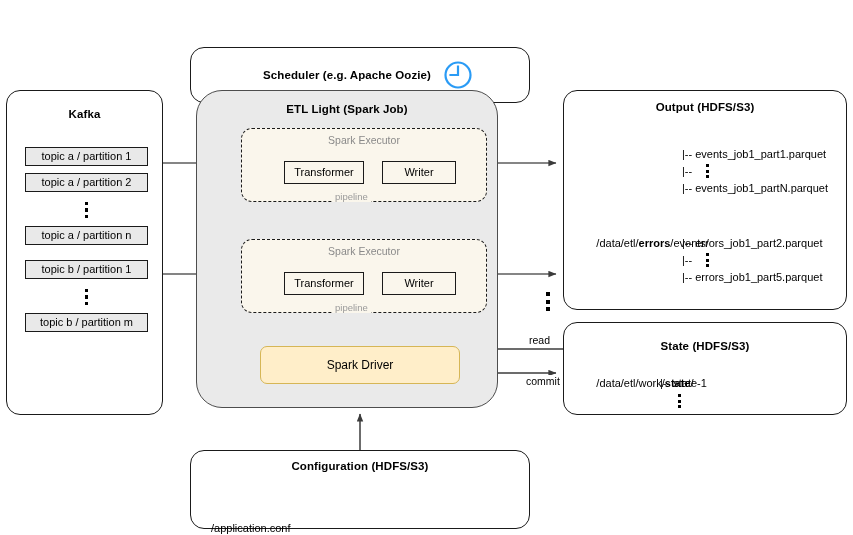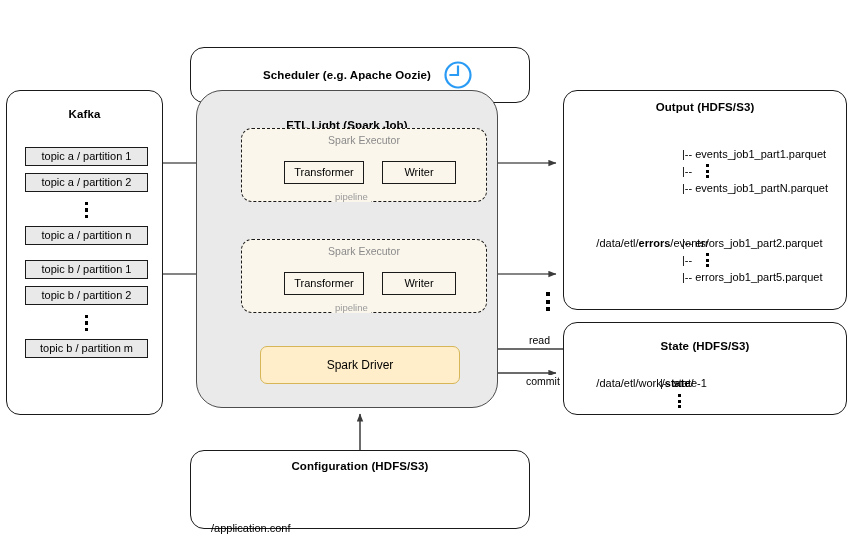--- a/index.html
+++ b/index.html
@@ -99,21 +99,21 @@
     background: #000;
   }
   .gap-block { height: 8px; }
   
   #etl {
     left: 196px; top: 90px; width: 302px; height: 318px;
     background: #eaeaea;
     border: 1.6px solid #4d4d4d;
     border-radius: 26px;
   }
-  #etl .box-title { margin-top: 28px; }
+  #etl .box-title { margin-top: 12px; }
   .executor {
     position: absolute;
     box-sizing: border-box;
     background: #faf6ec;
     border: 1.5px dashed #1a1a1a;
     border-radius: 11px;
     width: 246px;
     height: 74px;
   }
   .exec-label {
@@ -276,21 +276,20 @@
       <div class="partition">topic a / partition 1</div>
       <div class="partition">topic a / partition 2</div>
       <div class="vdots">
           <i></i>
           <i></i>
           <i></i>
         </div>
       <div class="partition">topic a / partition n</div>
       <div class="gap-block"></div>
       <div class="partition">topic b / partition 1</div>
-      <div class="partition">topic b / partition 2</div>
       <div class="vdots">
           <i></i>
           <i></i>
           <i></i>
         </div>
       <div class="partition">topic b / partition m</div>
     </div>
   </div>
 
   <div class="node" id="etl">

